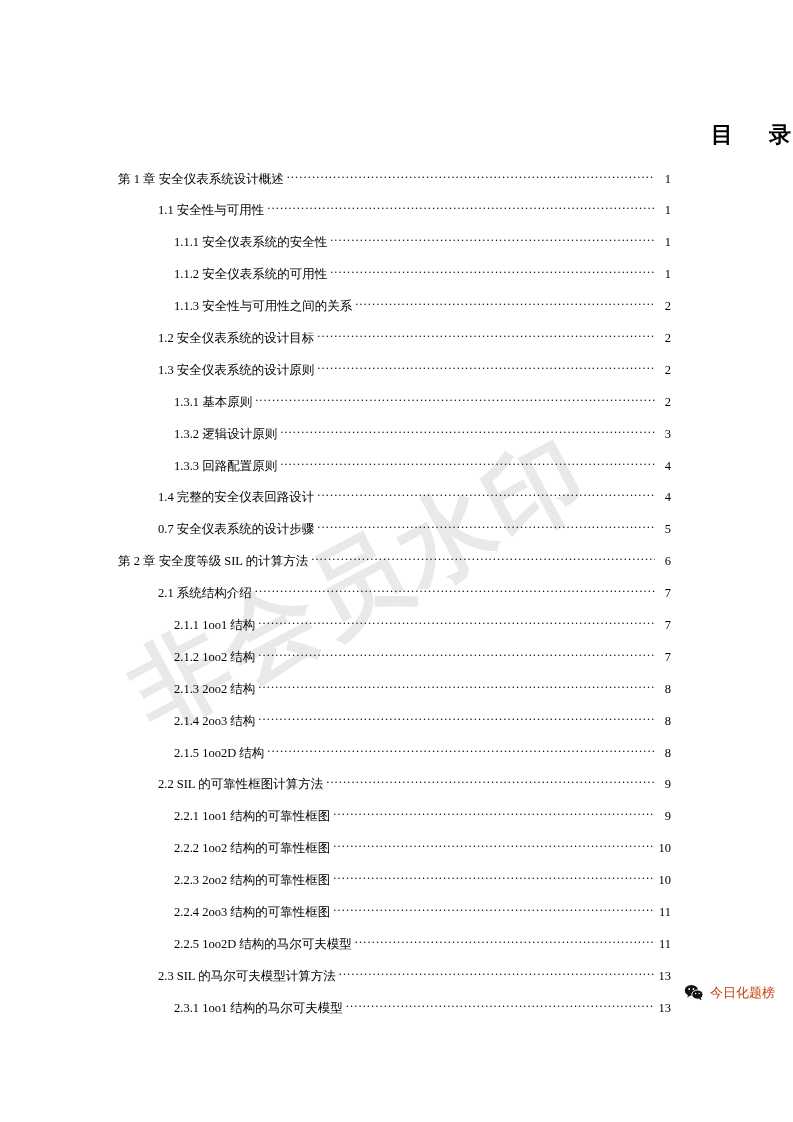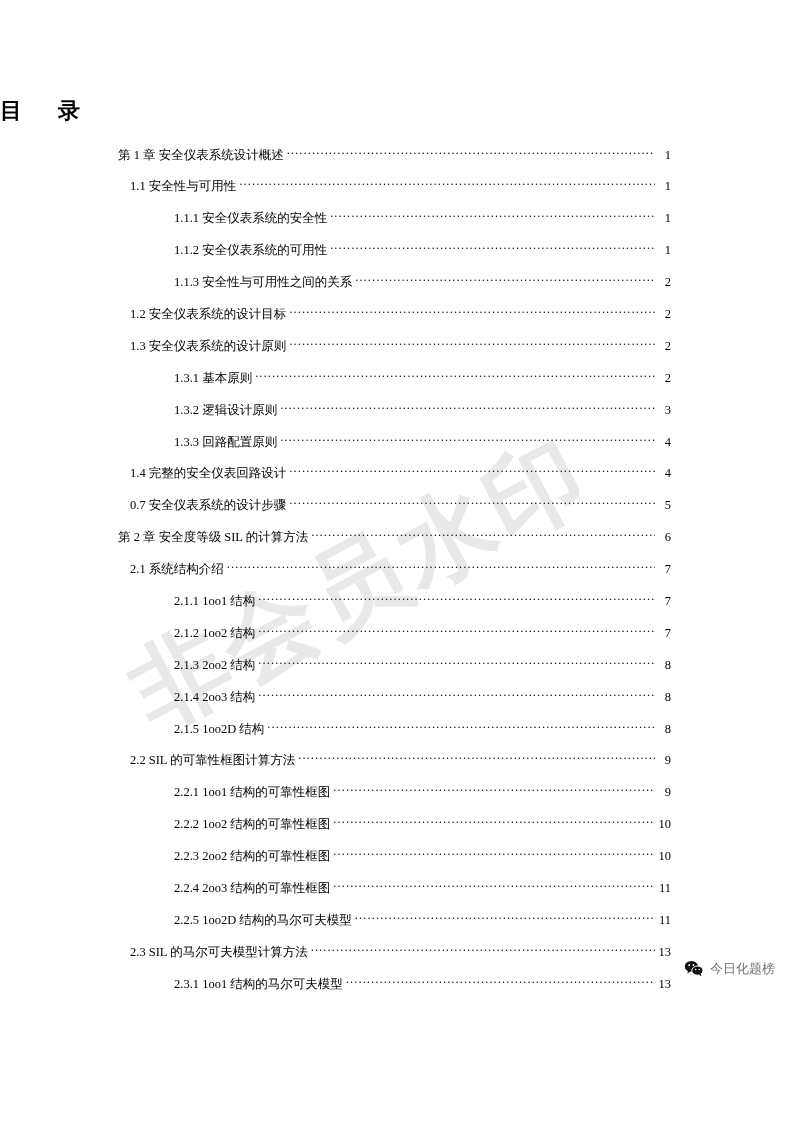--- a/index.html
+++ b/index.html
@@ -35,24 +35,24 @@
     font-family: "Liberation Sans", "DejaVu Sans", sans-serif;
   }
 
   .page {
     position: relative;
     z-index: 1;
     padding: 0;
   }
 
   .toc-title {
-    text-align: left;
+    text-align: right;
     font-size: 22px;
     font-weight: bold;
-    margin-top: 96px;
+    margin-top: 120px;
     margin-bottom: 20px;
     letter-spacing: 2px;
     font-family: Liberation Serif, serif;
   }
   .toc-title .gap {
     display: inline-block;
     width: 34px;
   }
 
   .toc {
@@ -89,33 +89,33 @@
     white-space: nowrap;
   }
   .toc-entry .pageno {
     flex: 0 0 auto;
     padding-left: 3px;
     text-align: right;
     min-width: 12px;
   }
 
   .lvl1 { margin-left: 0; }
-  .lvl2 { margin-left: 12px; }
+  .lvl2 { margin-left: 40px; }
   .lvl3 { margin-left: 56px; }
 
   .wechat-badge {
     position: absolute;
     right: 18px;
     bottom: 14px;
     display: flex;
     align-items: center;
     gap: 6px;
     font-family: "Liberation Sans", "DejaVu Sans", sans-serif;
     font-size: 13px;
-    color: #737373;
+    color: #c2410c;
   }
   .wechat-icon {
     width: 20px;
     height: 17px;
     position: relative;
     display: inline-block;
   }
   .wechat-icon svg { display: block; }
 </style>
 </head>

